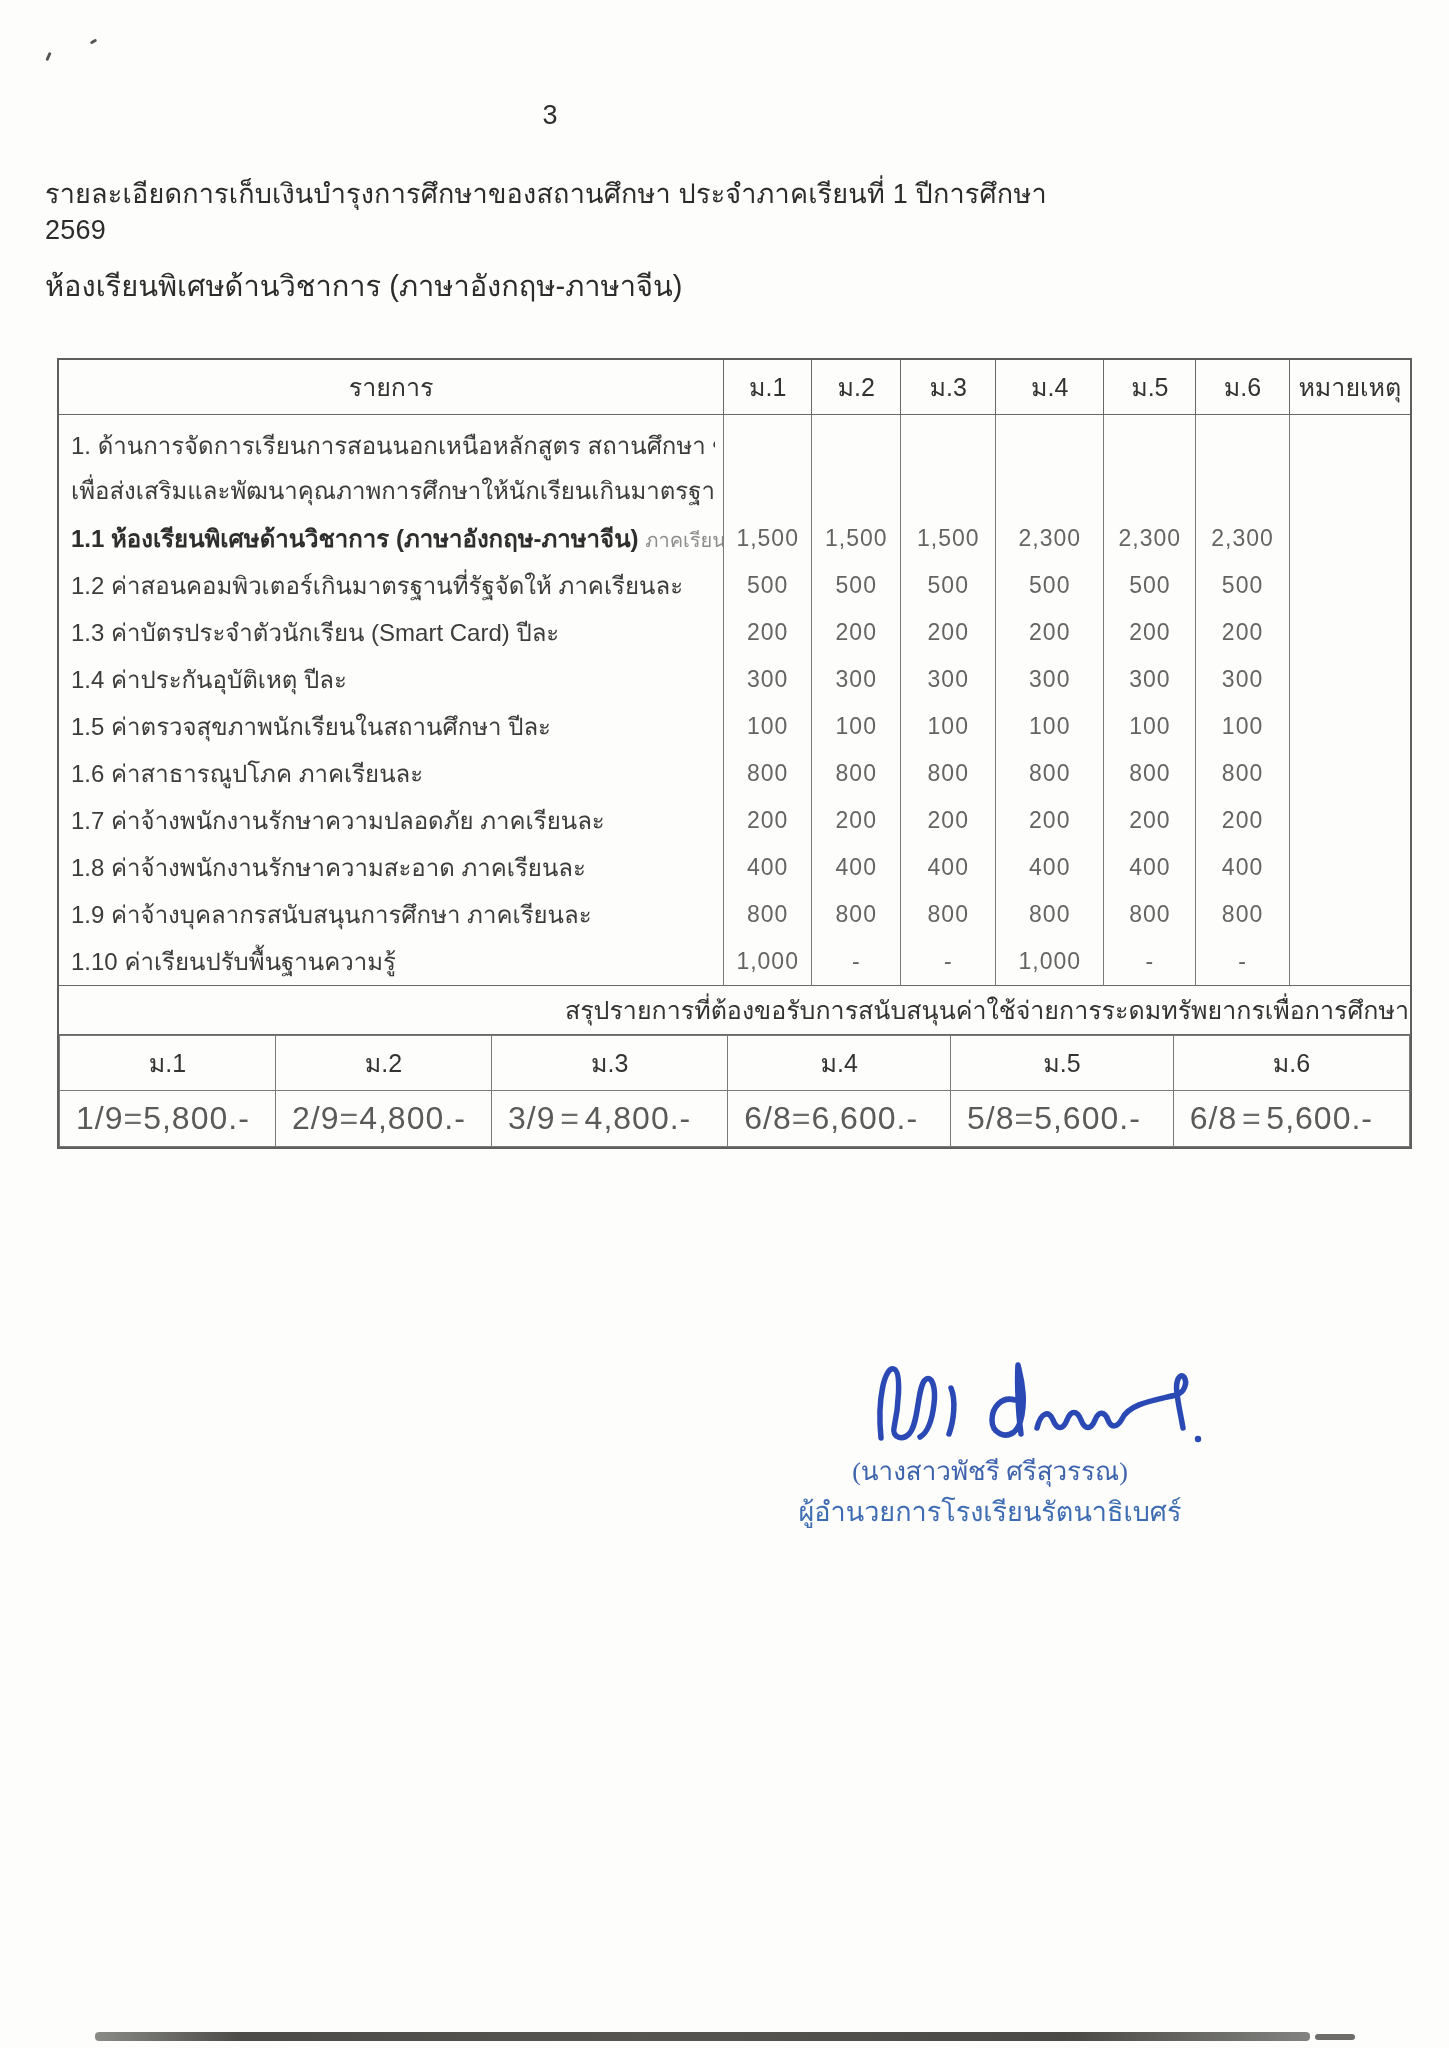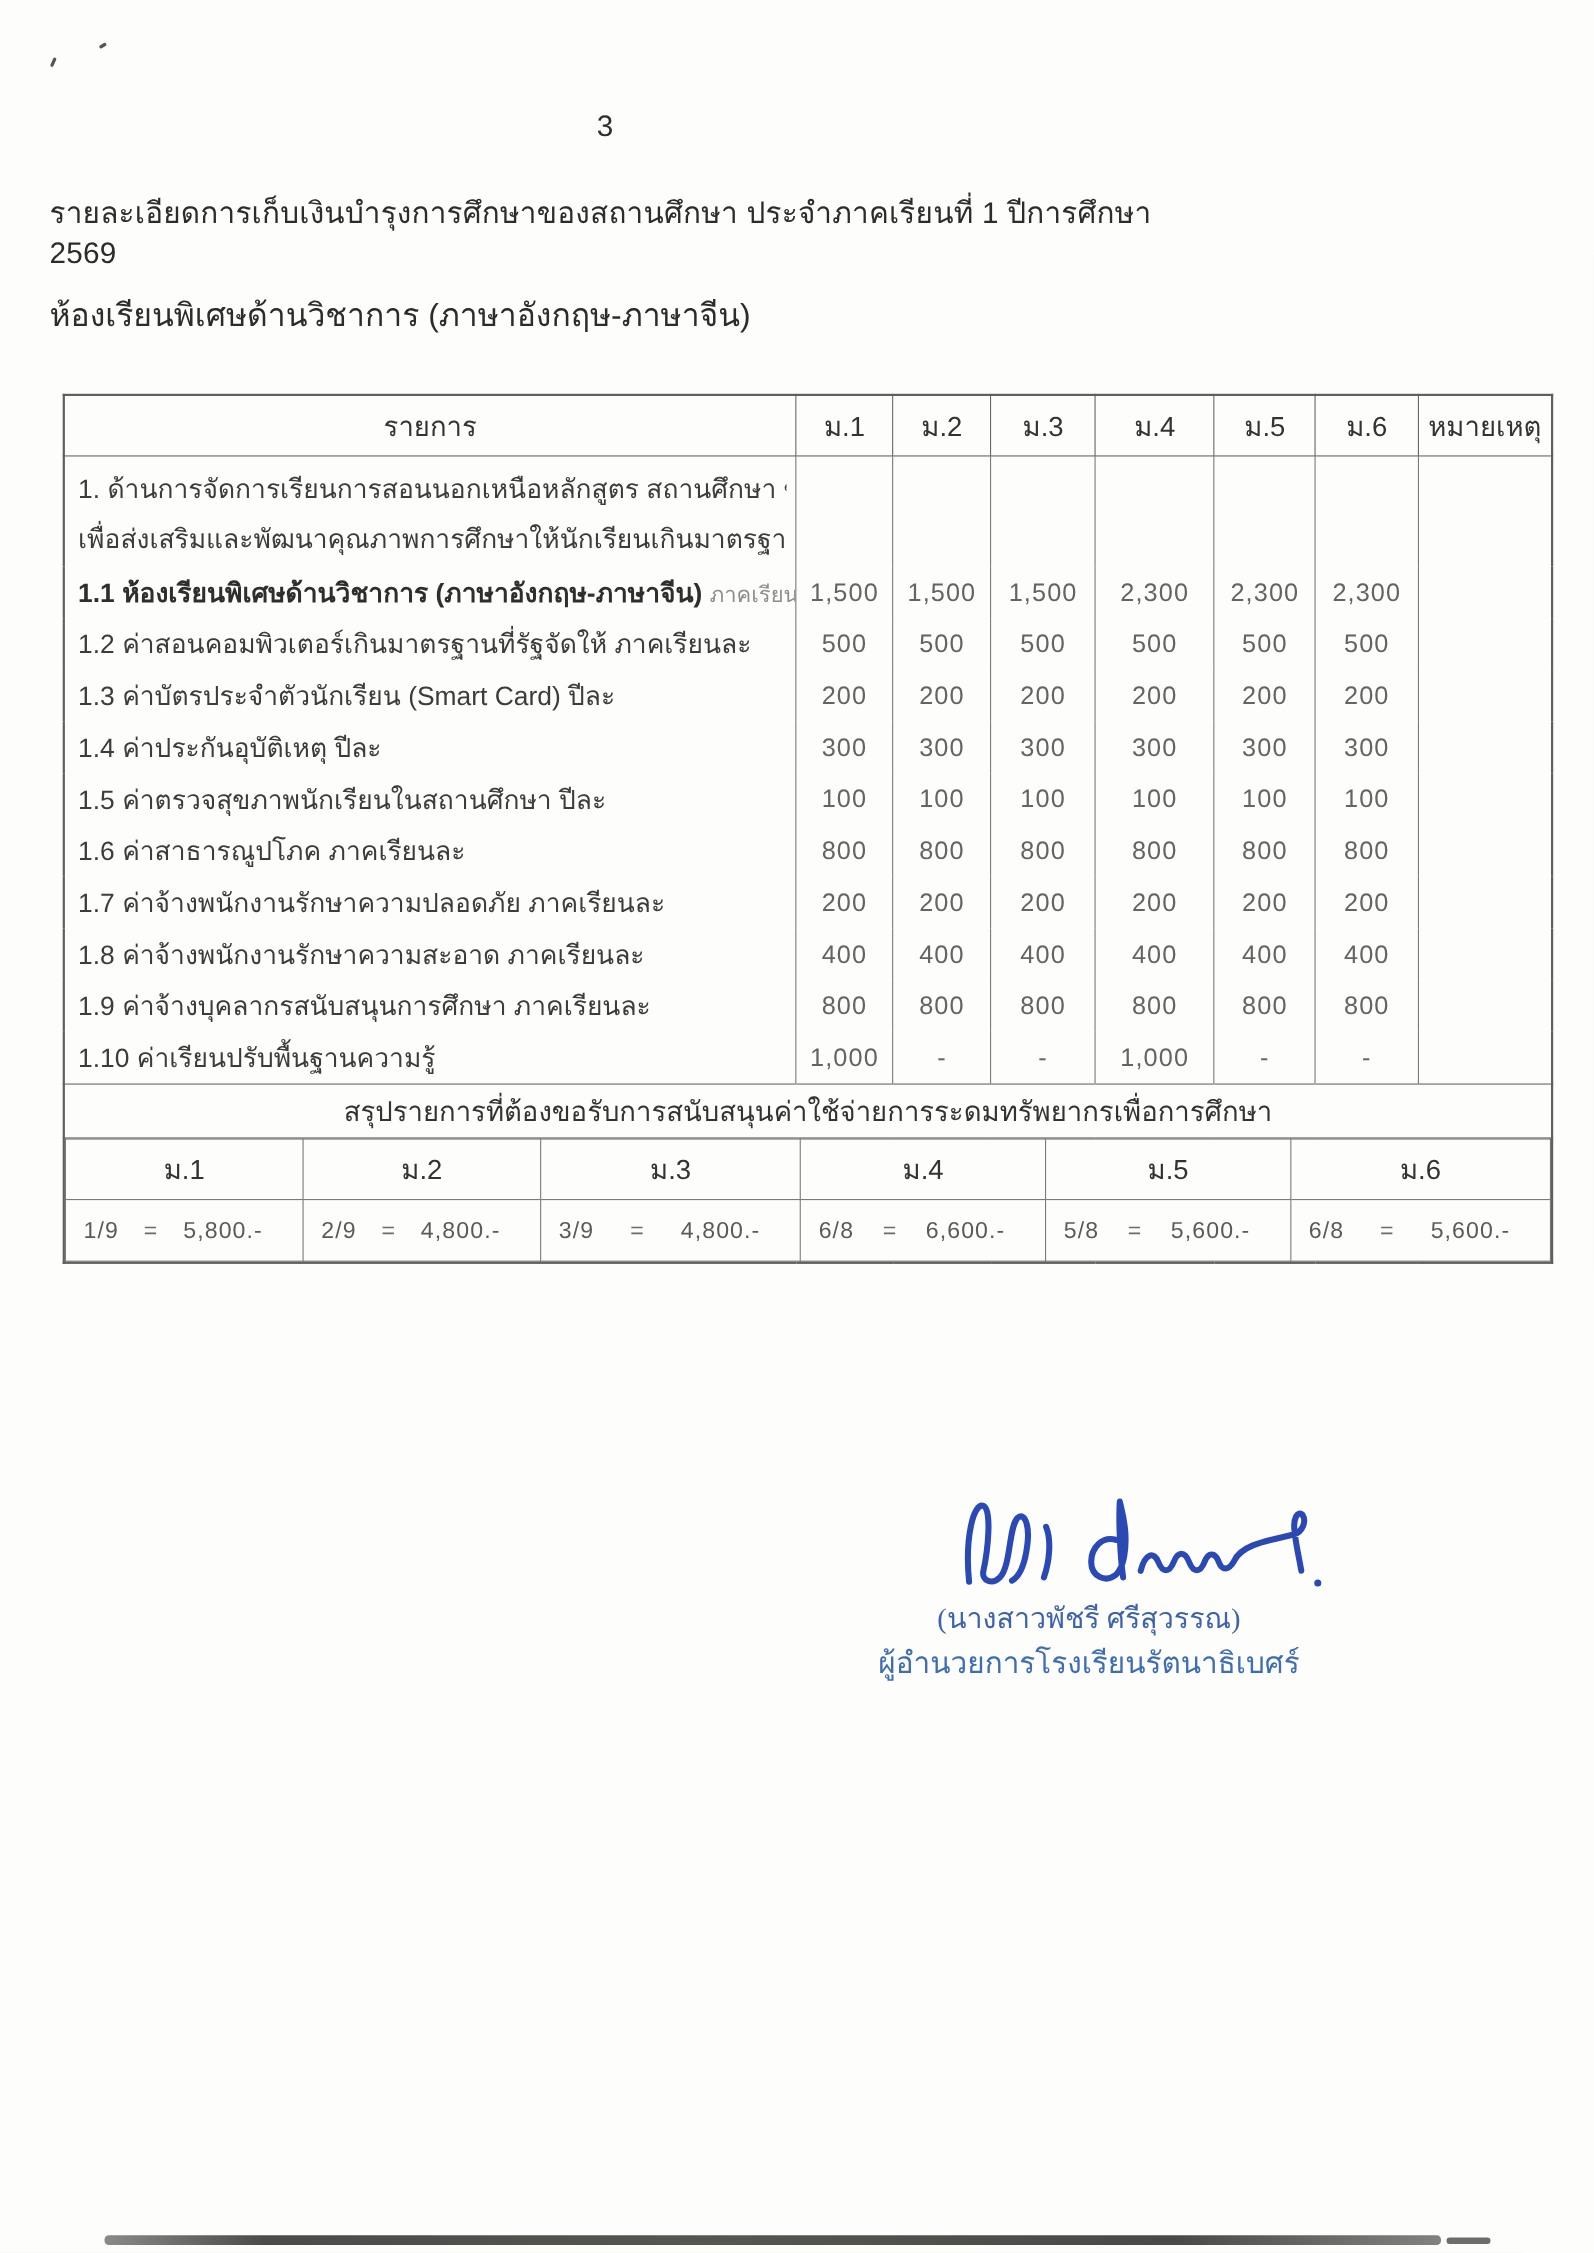--- a/index.html
+++ b/index.html
@@ -52,33 +52,33 @@
   .item-cell.bold > span:first-child { font-weight:bold; color:#2e2e2e; }
   .suffix { color:#8d8d8d; font-size:20px; }
   .num-cell {
     text-align:center; color:#646464; font-size:23px;
     letter-spacing:1px; height:45px;
   }
   .remark-cell { height:45px; }
 
   .summary-heading {
     border:1px solid #686868 !important;
-    text-align:center; font-size:25px; height:46px; color:#333;
+    text-align:right; font-size:25px; height:46px; color:#333;
   }
   .summary-wrap { padding:0 !important; border:1px solid #686868 !important; }
   table.summary-table {
     width:100%; border-collapse:collapse; table-layout:fixed;
   }
   .summary-table th {
     border:1px solid #7a7a7a; font-weight:normal;
     font-size:25px; height:52px; color:#333;
   }
   .summary-table td {
     border:1px solid #7a7a7a; height:55px;
-    font-size:21px; color:#5a5a5a; padding:0;
+    font-size:32px; color:#5a5a5a; padding:0;
   }
   .sum-inner {
     display:flex; justify-content:space-between; align-items:center;
     padding:0 36px 0 16px; letter-spacing:1px;
   }
   .sum-inner .eq { color:#6d6d6d; }
 
   .signature-svg { position:absolute; left:865px; top:1340px; }
   .sig-block {
     position:absolute; left:770px; top:1452px; width:440px;

